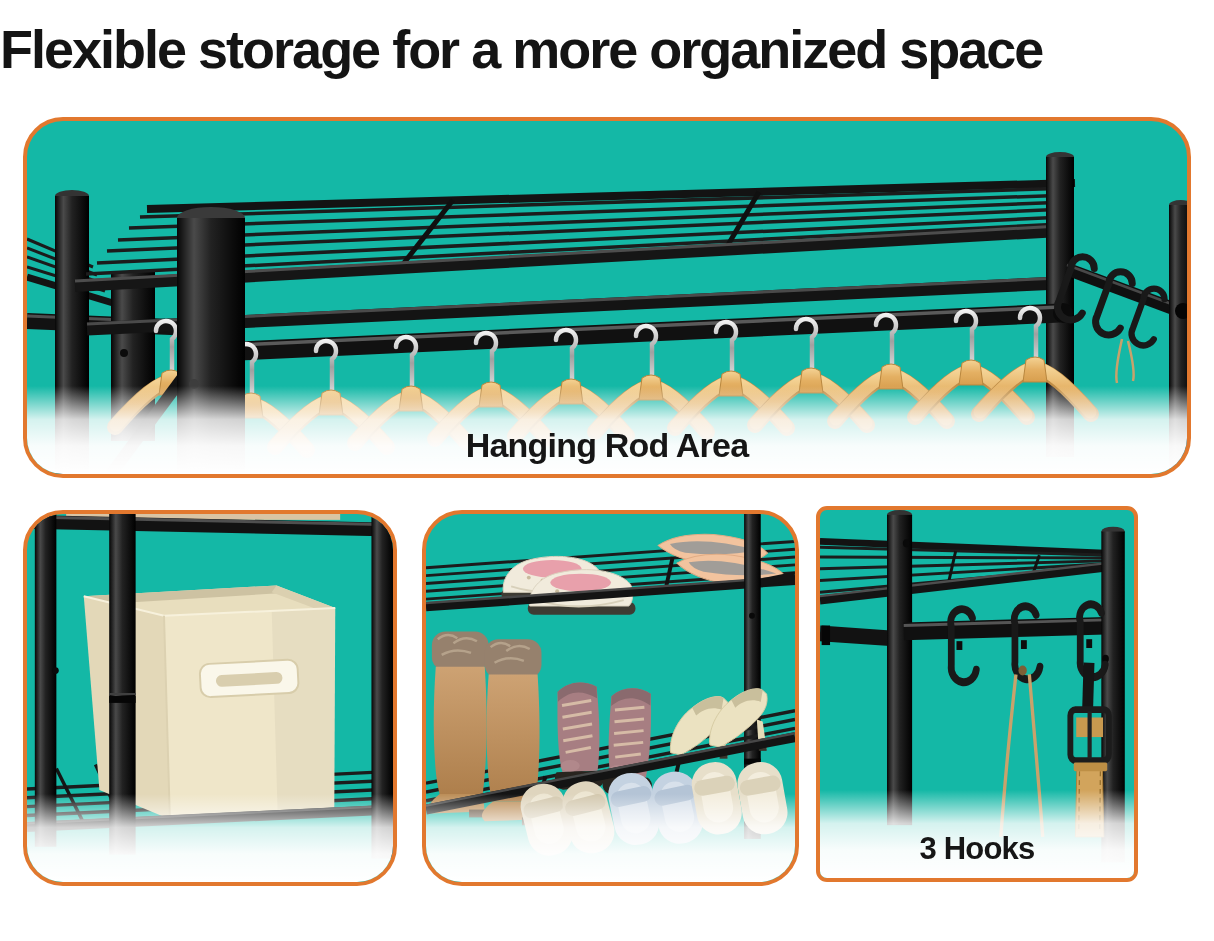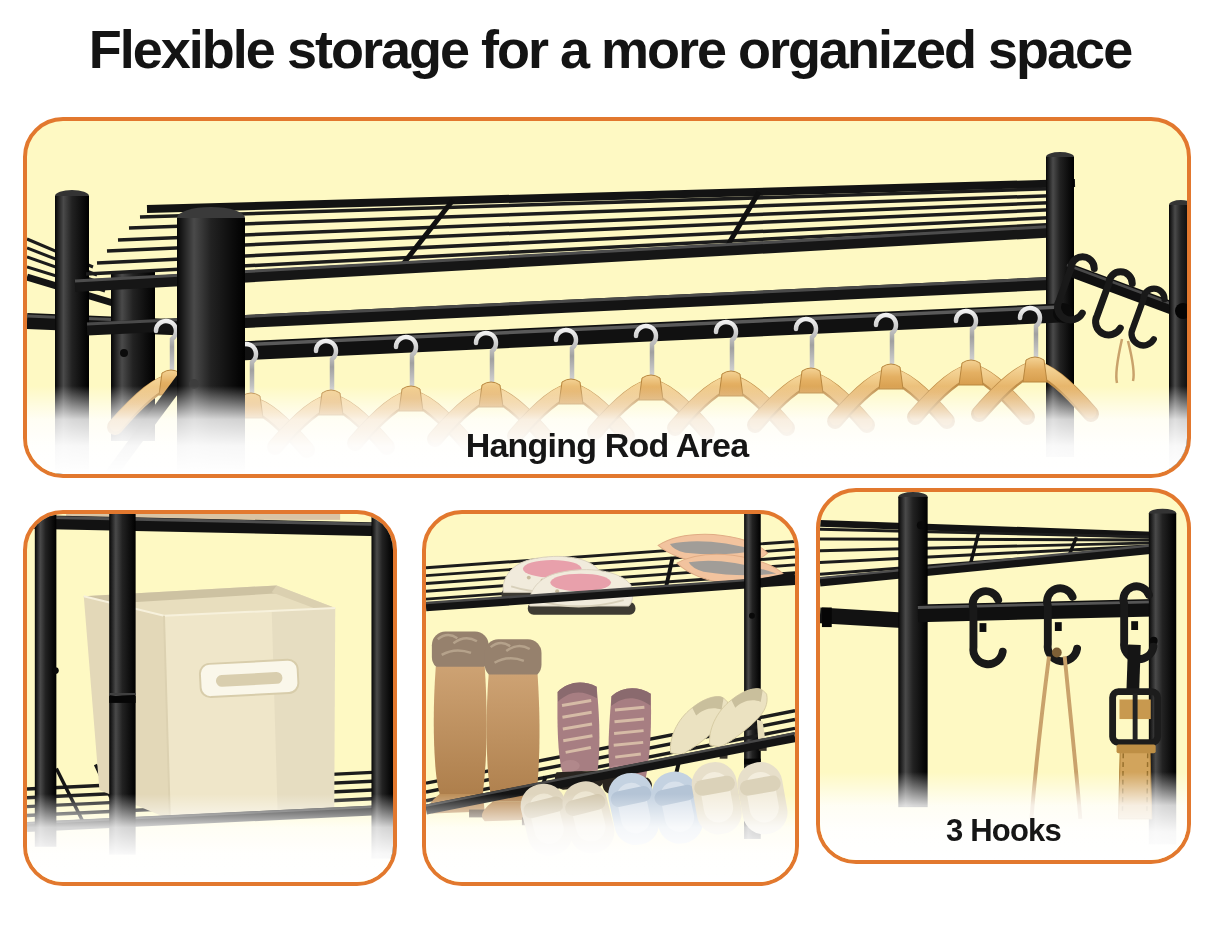--- a/index.html
+++ b/index.html
@@ -1,32 +1,32 @@
 <!DOCTYPE html>
 <html><head>
 <meta charset="utf-8">
 <style>
   html,body{margin:0;padding:0;}
   body{
     width:1214px;height:941px;position:relative;background:#ffffff;
     font-family:"Liberation Sans","DejaVu Sans",sans-serif;overflow:hidden;
   }
   .title{
-    position:absolute;top:18px;left:6px;right:0;margin:0;text-align:center;
+    position:absolute;top:18px;left:0;right:0;margin:0;text-align:left;
     font-size:54px;font-weight:700;letter-spacing:-2px;color:#141414;white-space:nowrap;
   }
   .panel{
-    position:absolute;background:#fef9c3;border:4px solid #E2782E;
+    position:absolute;background:#14b8a6;border:4px solid #E2782E;
     border-radius:40px;overflow:hidden;box-sizing:border-box;
   }
   .panel svg.photo{position:absolute;left:0;top:0;width:100%;height:100%;display:block;}
   .panel-main{left:23px;top:117px;width:1168px;height:361px;}
   .panel-storage{left:23px;top:510px;width:374px;height:376px;}
   .panel-shoes{left:422px;top:510px;width:377px;height:376px;}
-  .panel-hooks{left:816px;top:488px;width:375px;height:376px;}
+  .panel-hooks{left:816px;top:506px;width:322px;height:376px;border-radius:11px;}
   .fade{
     position:absolute;left:0;right:0;bottom:0;height:88px;
     background:linear-gradient(to bottom,rgba(255,255,255,0) 0%,rgba(255,255,255,0.82) 38%,rgba(255,255,255,0.97) 68%,#ffffff 100%);
   }
   .panel-label{
     position:absolute;left:0;right:0;bottom:11px;text-align:center;
     font-weight:700;color:#161616;font-size:31px;letter-spacing:-0.8px;white-space:nowrap;
   }
   .panel-main .panel-label{font-size:34px;bottom:9px;}
   .defs-holder{position:absolute;width:0;height:0;overflow:hidden;}

